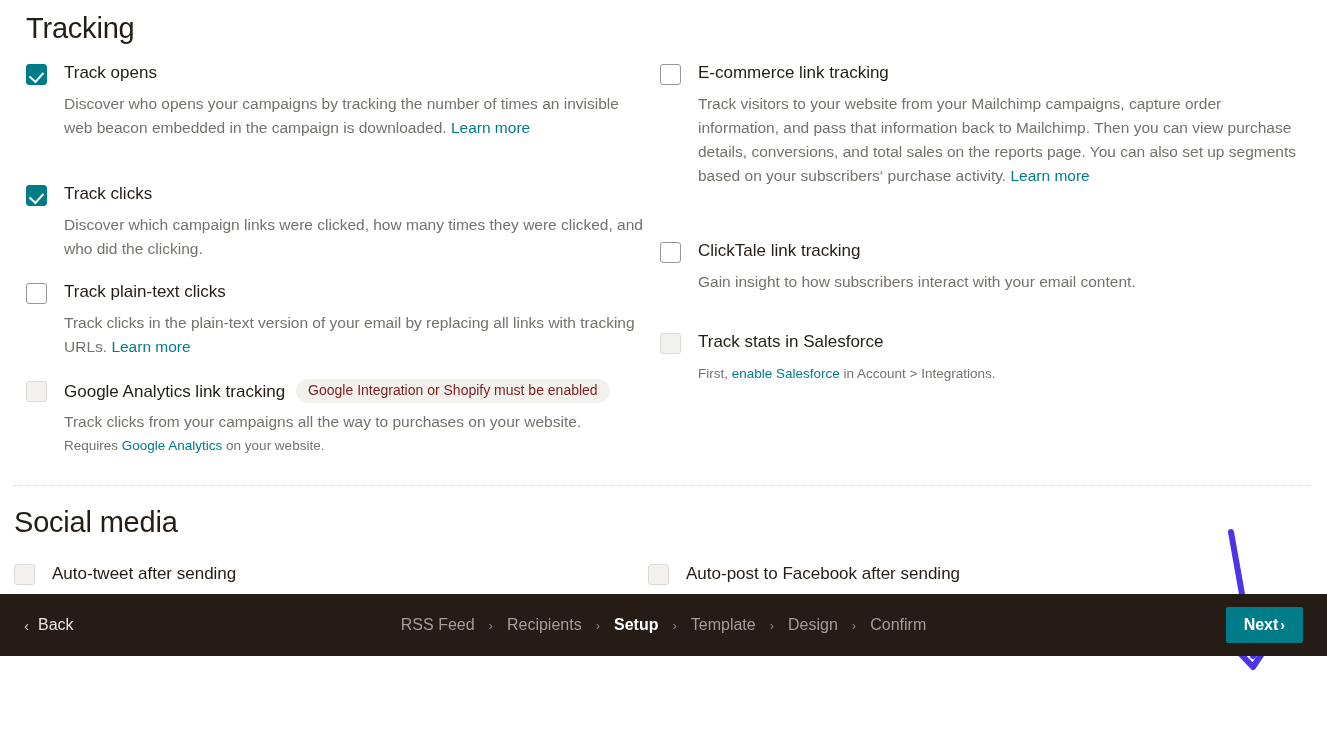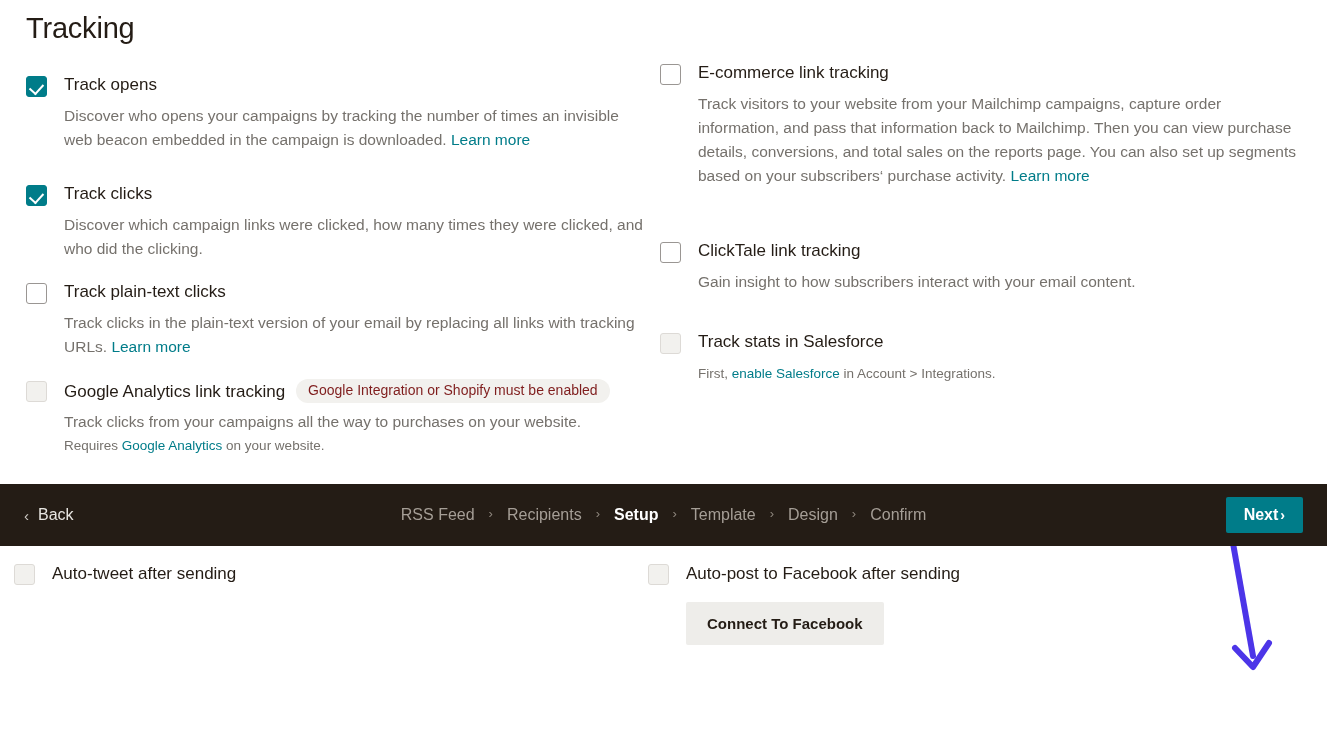--- a/index.html
+++ b/index.html
@@ -2,21 +2,21 @@
 <html><head>
 <meta charset="utf-8">
 <style>
   * { box-sizing: border-box; margin: 0; padding: 0; }
   html, body {
     width: 1327px; height: 736px;
     background: #ffffff;
     font-family: "Liberation Sans", sans-serif;
     overflow: hidden;
   }
-  .page { position: relative; width: 1327px; height: 546px; background:#fff;padding-left:40px; }
+  .page { position: relative; width: 1327px; height: 656px; background:#fff;padding-left:40px; }
 
   
   .section-title {
     font-size: 29px;
     font-weight: 400;
     color: #241c15;
     letter-spacing: -0.2px;
   }
   #tracking-title { position:absolute; left:26px; top:12px; }
   #social-title   { position:absolute; left:14px; top:506px; }
@@ -141,21 +141,21 @@
     display:flex; align-items:center;
   }
   .back-btn {
     position:absolute; left:24px;
     display:flex; align-items:center;
     color:#e8e6e2; font-size:16px; cursor:pointer;
   }
   .back-btn .chev { margin-right:9px; font-size:15px; color:#cfcbc6; }
   .steps {
     position:absolute; left:50%; transform:translateX(-50%);
-    display:flex; gap:0;
+    display:flex; align-items:center; gap:0;
   }
   .step {
     font-size:16px; color:#a59e96; padding:0 5px; cursor:pointer;
     white-space:nowrap;
   }
   .step.active { color:#ffffff; font-weight:bold; }
   .step-sep { color:#8d857c; font-size:13px; padding:0 9px; }
   .next-btn {
     position:absolute; right:24px;
     background:#007c89;
@@ -174,21 +174,21 @@
 </style>
 </head>
 <body>
 
 <div class="page">
 
   <div id="tracking-title" class="section-title">Tracking</div>
 
   <div class="col-left">
 
-    <div class="rowbox" style="top:12px;">
+    <div class="rowbox" style="top:0px;">
       <div class="cb-head">
         <div class="cb checked"></div>
         <div class="cb-label">
           <span class="txt">Track opens</span>
         </div>
       </div>
       <div class="cb-desc">
         <span>Discover who opens your campaigns by tracking the number of times an invisible web beacon embedded in the campaign is downloaded. </span><span class="lnk">Learn more</span>
       </div>
     </div>

